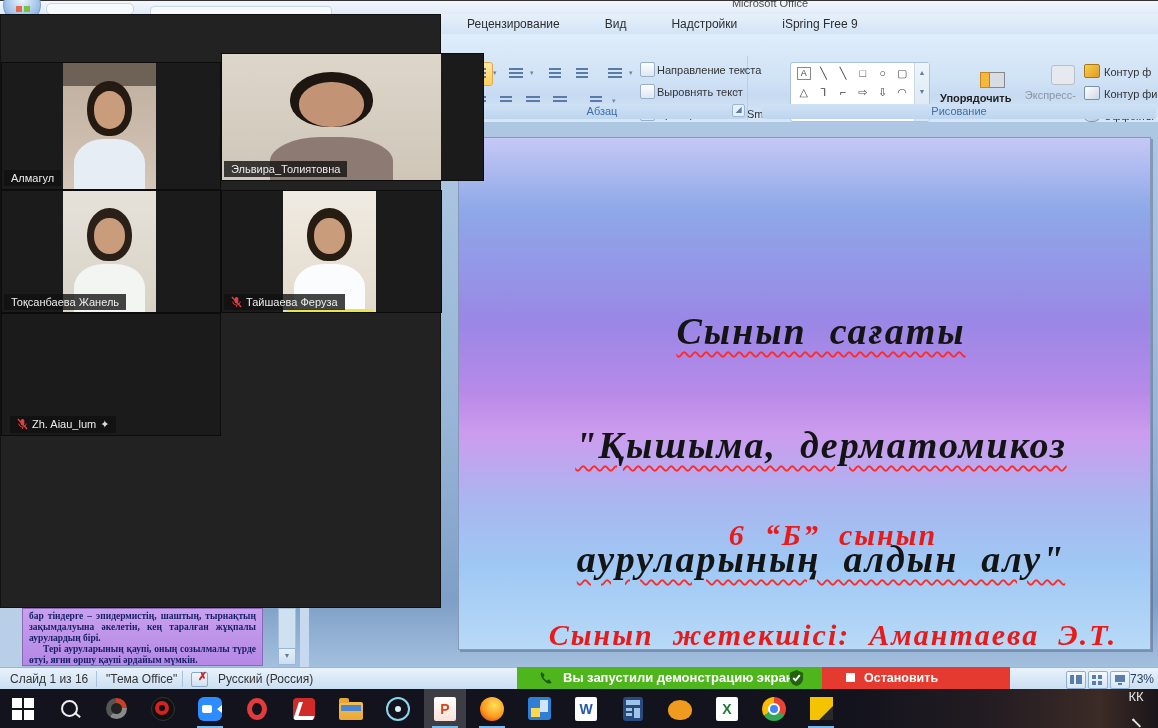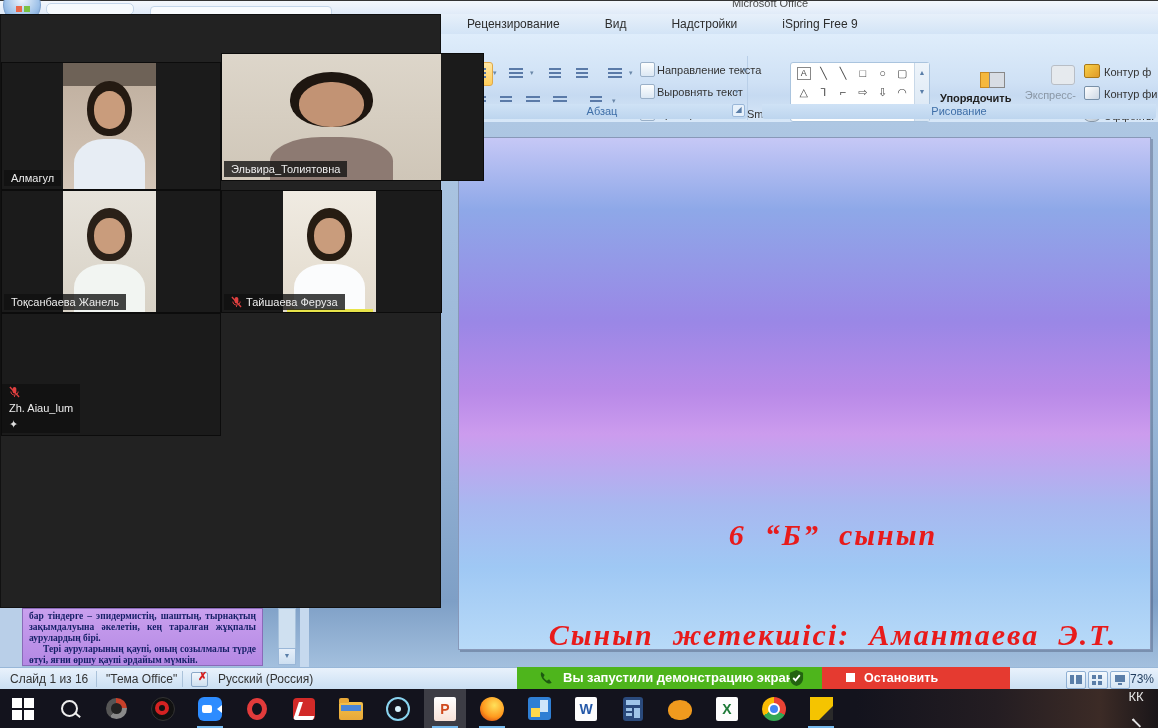--- a/index.html
+++ b/index.html
@@ -329,20 +329,25 @@
       <div class="fillrow" style="left:322px;top:8px;"><i class="fic" style="background:linear-gradient(135deg,#f8d048,#e09a28);border:1px solid #a87818;"></i><span>Контур ф</span></div>
       <div class="fillrow" style="left:322px;top:30px;"><i class="fic" style="background:linear-gradient(135deg,#fff,#cdd8e4);border:1px solid #7890a8;"></i><span>Контур фи</span></div>
       <div class="fillrow" style="left:322px;top:52px;"><i class="fic" style="background:linear-gradient(135deg,#eef2f6,#b8c4d0);border:1px solid #8898a8;border-radius:50% 50% 40% 40%;"></i><span>Эффекты</span></div>
 
       <div class="grouplabel" style="right:2px;">Рисование</div>
     </div>
   </div>
 
   <div class="abs canvas"></div>
   <div class="abs slide">
+    <div class="abs script stitle">
+      <span class="squig">Сынып  сағаты</span><br>
+      <span class="squig">"Қышыма,  дерматомикоз</span><br>
+      <span class="squig">ауруларының  алдын  алу"</span>
+    </div>
     <div class="abs script ssub">
       <span>6  “Б”  сынып</span><br>
       <span>Сынып  жетекшісі:  Амантаева  Э.Т.</span>
     </div>
   </div>
 
   <div class="abs leftstrip"></div>
   <div class="abs frag">
     <p>бар тіндерге – эпидермистің, шаштың, тырнақтың зақымдалуына әкелетін, кең таралған жұқпалы аурулардың бірі.</p>
     <p>Тері ауруларының қаупі, оның созылмалы түрде өтуі, яғни өршу қаупі әрдайым мүмкін.</p>
@@ -438,21 +443,21 @@
             <rect x="4" y="1" width="4" height="7" rx="2" fill="#e04040"></rect>
             <path d="M2 6 C2 11,10 11,10 6" stroke="#e04040" fill="none"></path>
             <line x1="6" y1="10" x2="6" y2="12" stroke="#e04040"></line>
             <line x1="1" y1="1" x2="11" y2="12" stroke="#e04040" stroke-width="1.4"></line>
           </svg>
         <span>Тайшаева Феруза</span>
       </div>
     </div>
 
     <div class="tile" style="left:1px;top:299px;width:218px;height:121px;">
-      <div class="ztag" style="left:0;bottom:2px;flex-direction:column;">
+      <div class="ztag" style="left:8px;bottom:2px;">
         <svg class="micsvg" viewBox="0 0 12 13">
             <rect x="4" y="1" width="4" height="7" rx="2" fill="#e04040"></rect>
             <path d="M2 6 C2 11,10 11,10 6" stroke="#e04040" fill="none"></path>
             <line x1="6" y1="10" x2="6" y2="12" stroke="#e04040"></line>
             <line x1="1" y1="1" x2="11" y2="12" stroke="#e04040" stroke-width="1.4"></line>
           </svg>
         <span>Zh. Aiau_lum</span>
         <span class="star">✦</span>
       </div>
     </div>

